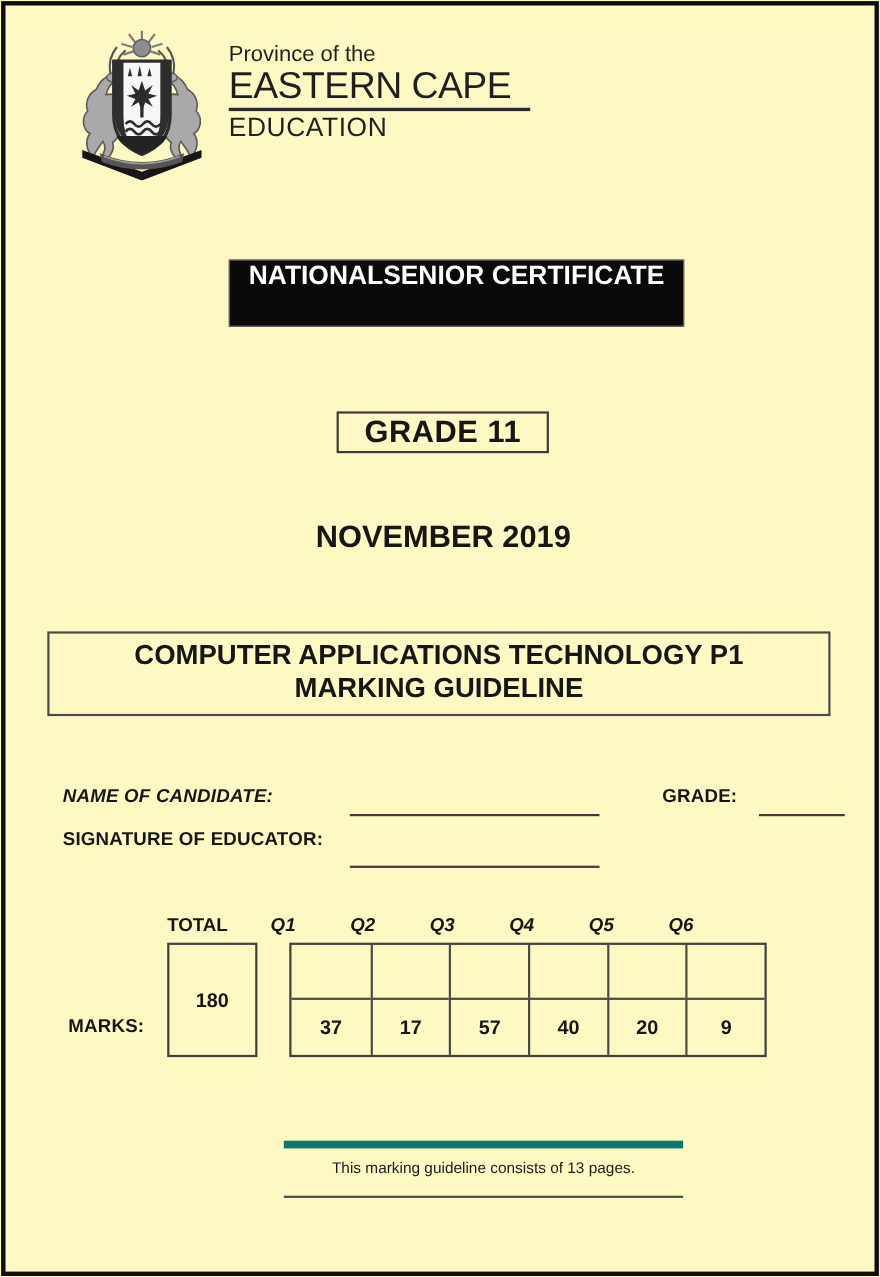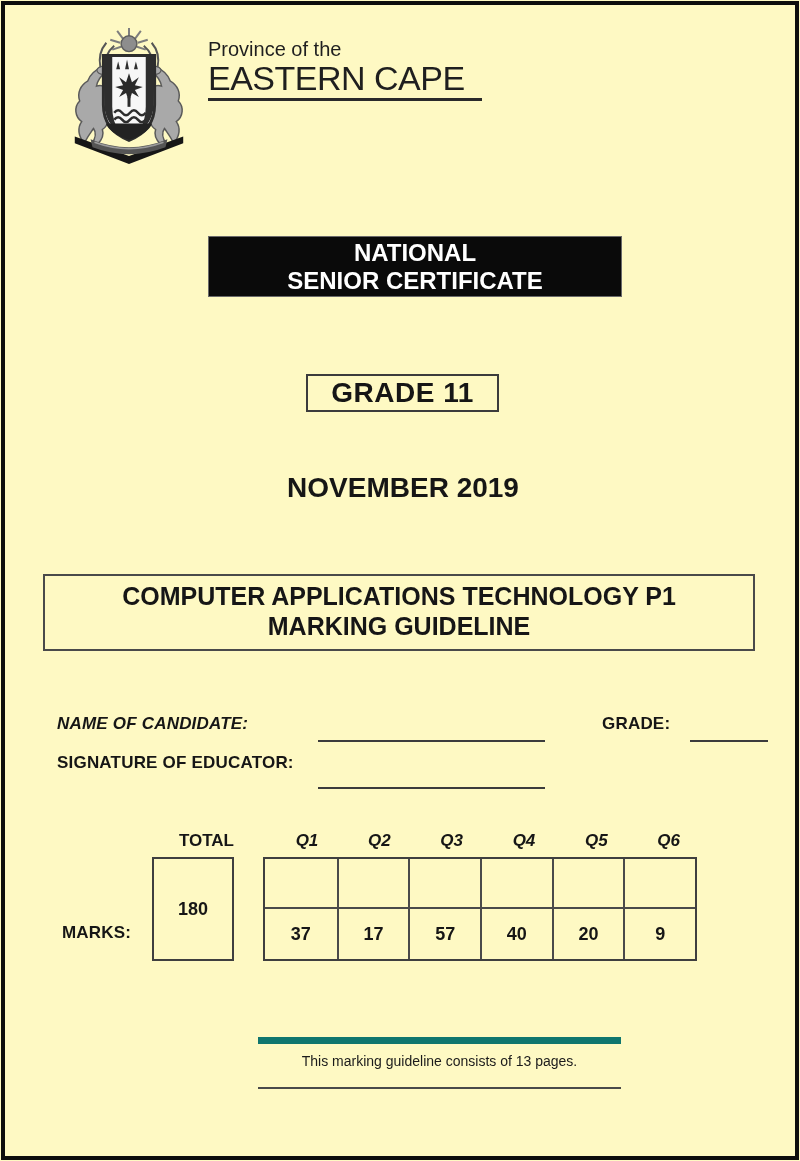--- a/index.html
+++ b/index.html
@@ -26,21 +26,21 @@
   .logo-line2{font-size:34px;line-height:36px;letter-spacing:-0.5px;white-space:nowrap;}
   .logo-rule{width:274px;border-bottom:3px solid #2a2a2a;margin:2px 0 3px;}
   .logo-line3{font-size:24px;line-height:26px;letter-spacing:0.5px;}
 
   
   .nsc-banner{
     left:208px;top:236px;width:414px;height:61px;
     background:#0a0a0a;border:1px solid #6a6a6a;
     color:#ffffff;text-align:center;
     font-weight:bold;font-size:24px;line-height:28px;
-    display:flex;flex-direction:column;justify-content:center;
+    display:flex;flex-direction:row;justify-content:center;
     box-sizing:border-box;
   }
 
   
   .grade-box{
     left:306px;top:374px;width:193px;height:38px;
     border:2px solid #3c3c3c;box-sizing:border-box;
     display:flex;align-items:center;justify-content:center;
     font-weight:bold;font-size:28px;letter-spacing:0.5px;
   }
@@ -57,21 +57,21 @@
     border:2px solid #4a4a4a;box-sizing:border-box;
     text-align:center;font-weight:bold;font-size:25px;line-height:30px;
     padding:5px 2px 8px;
   }
 
   
   .field-label{font-weight:bold;font-size:17px;letter-spacing:0.2px;}
   .write-line{border-bottom:2px solid #3c3c3c;height:0;}
 
   
-  .col-header{font-weight:bold;font-size:17px;text-align:right;}
+  .col-header{font-weight:bold;font-size:17px;text-align:left;}
   .q-headers{left:246px;top:831px;width:434px;display:flex;font-style:italic;}
   .q-headers .col-header{flex:1 1 0;}
   .total-box{
     left:152px;top:857px;width:82px;height:104px;
     border:2px solid #3f3f3f;box-sizing:border-box;
     display:flex;flex-direction:row;
   }
   .total-box .cell-top{height:50px;border-bottom:2px solid #4a4a4a;box-sizing:border-box;}
   .total-box .cell-val{flex:1;display:flex;align-items:center;justify-content:center;
     font-weight:bold;font-size:18px;}
@@ -151,20 +151,21 @@
       <path d="M52 100 Q56 109 75 115.5 Q94 109 98 100 L98 99 H52 Z" fill="#222222"></path>
 
       <path d="M20 112 L75 132 L130 112 L130 119 L75 140 L20 119 Z" fill="#161616"></path>
       <path d="M36 115 Q75 131 114 115 L112 123 Q75 137 38 123 Z" fill="#555555"></path>
       <path d="M40 118 Q75 131 110 118" fill="none" stroke="#9b9b9b" stroke-width="1.5"></path>
     </svg>
     <div class="logo-text">
       <div class="logo-line1">Province of the</div>
       <div class="logo-line2">EASTERN CAPE</div>
       <div class="logo-rule"></div>
+      <div class="logo-line3">EDUCATION</div>
     </div>
   </div>
 
   <div class="abs nsc-banner">
     <div>NATIONAL</div>
     <div>SENIOR CERTIFICATE</div>
   </div>
 
   <div class="abs grade-box">
     <span>GRADE 11</span>

